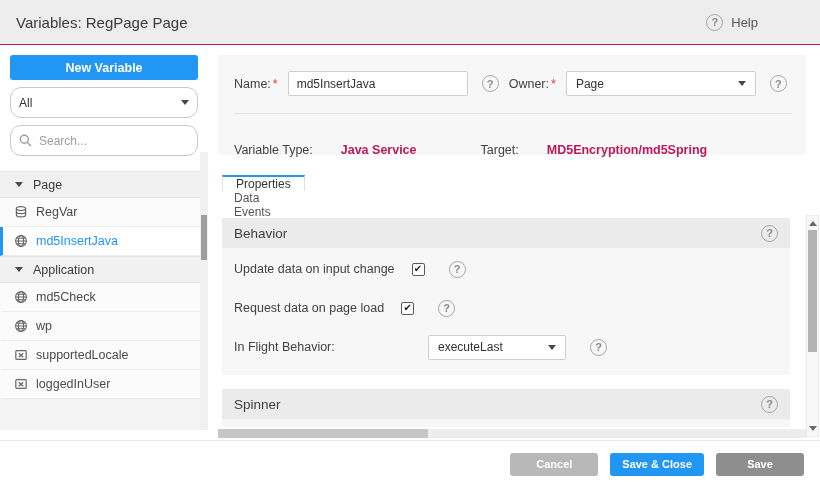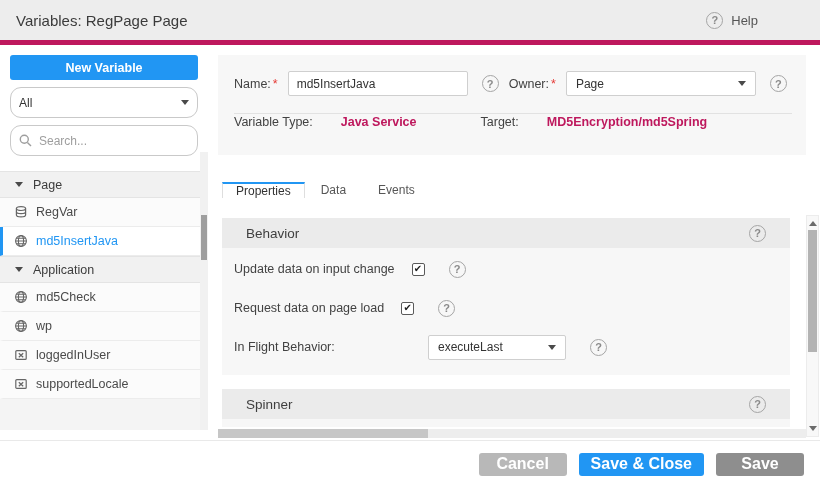--- a/index.html
+++ b/index.html
@@ -3,21 +3,21 @@
 <meta charset="utf-8">
 <style>
   * { box-sizing: border-box; margin: 0; padding: 0; }
   html,body { width:820px; height:487px; }
   body {
     font-family: "Liberation Sans", sans-serif;
     background:#fff; color:#424242; position:relative; overflow:hidden;
   }
   
   .titlebar { position:absolute; top:0; left:0; width:820px; height:45px;
-    background:var(--titlebar-bg,#ededed); border-bottom:5px solid #be185d;
+    background:var(--titlebar-bg,#ededed); border-bottom:1px solid #be185d;
     display:flex; align-items:center; padding:8px 16px;text-align:center; }
   .titlebar .title { font-size:15px; color:#3b3b3b; }
   .help-btn { margin-left:auto; margin-right:46px; display:flex; align-items:center; gap:8px;
     font-size:13px; color:#555; cursor:pointer; }
   .qicon { width:17px; height:17px; border-radius:50%; border:1.5px solid #a5a5a5;
     color:#8a8a8a; font-size:11px; font-weight:bold; display:inline-flex;
     align-items:center; justify-content:center; flex:none; background:transparent; }
   
   .sidebar { position:absolute; top:45px; left:0; width:208px; height:385px;
     background:#fff; display:flex; flex-direction:column; }
@@ -59,33 +59,33 @@
   .fr1 { position:absolute; top:16px; left:16px; right:14px; display:flex; align-items:center; font-size:12.5px; }
   .req { color:var(--required,#e53935); margin-left:2px; }
   .text-input { width:180px; height:25px; border:1px solid #cfcfcf; border-radius:2px;
     background:#fff; padding:0 8px; font-size:12px; font-family:inherit; color:#333; margin-left:10px; }
   .select-box { display:inline-flex; align-items:center; justify-content:space-between;
     width:190px; height:25px; background:#fff; border:1px solid #cfcfcf; border-radius:2px;
     padding:0 9px; font-size:12px; color:#333; margin-left:10px; cursor:pointer; }
   .fr1 .qicon { margin-left:14px; }
   .owner-wrap { margin-left:10px; display:flex; align-items:center; }
   .card-divider { position:absolute; top:58px; left:16px; right:14px; border-top:1px solid #e2e2e2; }
-  .fr2 { position:absolute; top:60px; left:16px; display:flex; align-items:center; font-size:12.5px; }
+  .fr2 { position:absolute; top:88px; left:16px; display:flex; align-items:center; font-size:12.5px; }
   .fr2 .val { margin-left:28px; font-weight:bold; color:#be185d; }
   .fr2 .tg-lab { margin-left:64px; }
   
-  .tabbar { position:absolute; top:130px; left:0; height:30px; display:flex; align-items:center; }
+  .tabbar { position:absolute; top:130px; left:0; height:30px; display:flex; align-items:flex-start;flex-direction:column; }
   .tab { padding:0 16px; font-size:12px; color:#565656; display:flex; align-items:center; cursor:pointer; }
   .tab.active { background:#fff; border:1px solid #dedede; border-bottom:none;
     border-top:2px solid var(--accent,#2196f3); color:#333; margin-left:4px; padding:0 13px; }
   
   .content { position:absolute; top:170px; left:4px; width:568px; height:212px; overflow:hidden; }
   .sec { margin-top:3px; margin-bottom:14px; }
   .sec-head { height:30px; background:var(--section-header-bg,#ebebeb); display:flex;
-    align-items:center; padding:0 24px; font-size:13.5px; color:#3f3f3f;text-align:right; }
+    align-items:center; padding:0 12px; font-size:13.5px; color:#3f3f3f;text-align:right; }
   .sec-head .qicon { margin-left:auto; }
   .sec-body { background:#f7f7f7; padding:8px 12px 2px 12px; }
   .field-row { display:flex; align-items:center; font-size:12.5px; color:#424242;
     min-height:26px; margin-bottom:13px;gap:8px; }
   .f-checkbox .f-label { margin-right:9px; }
   .f-select .f-label { width:186px; flex:none; }
   .cb { width:13px; height:13px; border:1.5px solid #5a5a5a; border-radius:2px; background:#fff;
     display:inline-flex; align-items:center; justify-content:center; font-size:10px;
     color:#1e1e1e; line-height:1; cursor:pointer; flex:none; }
   .field-row .qicon { margin-left:16px; }
@@ -94,21 +94,21 @@
   .vscroll { position:absolute; top:170px; left:588px; width:13px; height:222px;
     background:#f8f8f8; border:1px solid #ececec; }
   .v-thumb { position:absolute; top:14px; left:1px; width:9px; height:122px; background:#b3b3b3; cursor:grab; }
   .hscroll { position:absolute; top:384px; left:0; width:588px; height:9px; background:#ededed; }
   .h-thumb { position:absolute; top:0; left:0; width:210px; height:9px; background:#c6c6c6; cursor:grab; }
   
   .footer { position:absolute; bottom:0; left:0; width:820px; height:47px; background:#fff;
     border-top:1px solid #e9e9e9; display:flex; align-items:center; justify-content:flex-end;
     gap:12px; padding-right:16px; }
   .btn { height:23px; min-width:88px; border:none; border-radius:3px; color:#fff;
-    font-size:16px; font-weight:bold; font-family:inherit; cursor:pointer; padding:0 12px; }
+    font-size:11px; font-weight:bold; font-family:inherit; cursor:pointer; padding:0 12px; }
   .btn-cancel { background:var(--cancel-btn,#b8b8b8); }
   .btn-save { background:var(--save-btn,#8e8e8e); }
   .btn-primary { background:var(--accent,#2196f3); }
 </style>
 </head>
 <body>
 
 <div class="titlebar">
   <span class="title">Variables: RegPage Page</span>
   <span class="help-btn">
@@ -181,30 +181,30 @@
         </span>
         <span>wp</span>
       </div>
       <div class="item-row">
         <span class="vicon">
           <svg width="14" height="14" viewBox="0 0 14 14" fill="none" stroke="#666" stroke-width="1.2">
             <rect x="1.8" y="2.6" width="10.4" height="8.8" rx="1"></rect>
             <path d="M4.8 5.3l4.4 4M9.2 5.3l-4.4 4" stroke-width="1.25"></path>
           </svg>
         </span>
-        <span>loggedInUser</span>
+        <span>supportedLocale</span>
       </div>
       <div class="item-row">
         <span class="vicon">
           <svg width="14" height="14" viewBox="0 0 14 14" fill="none" stroke="#666" stroke-width="1.2">
             <rect x="1.8" y="2.6" width="10.4" height="8.8" rx="1"></rect>
             <path d="M4.8 5.3l4.4 4M9.2 5.3l-4.4 4" stroke-width="1.25"></path>
           </svg>
         </span>
-        <span>supportedLocale</span>
+        <span>loggedInUser</span>
       </div>
     </div>
   <div class="sb-filler"></div>
   <div class="sb-scrollbar">
     <div class="sb-thumb"></div>
   </div>
 </div>
 
 <div class="panel">
 

